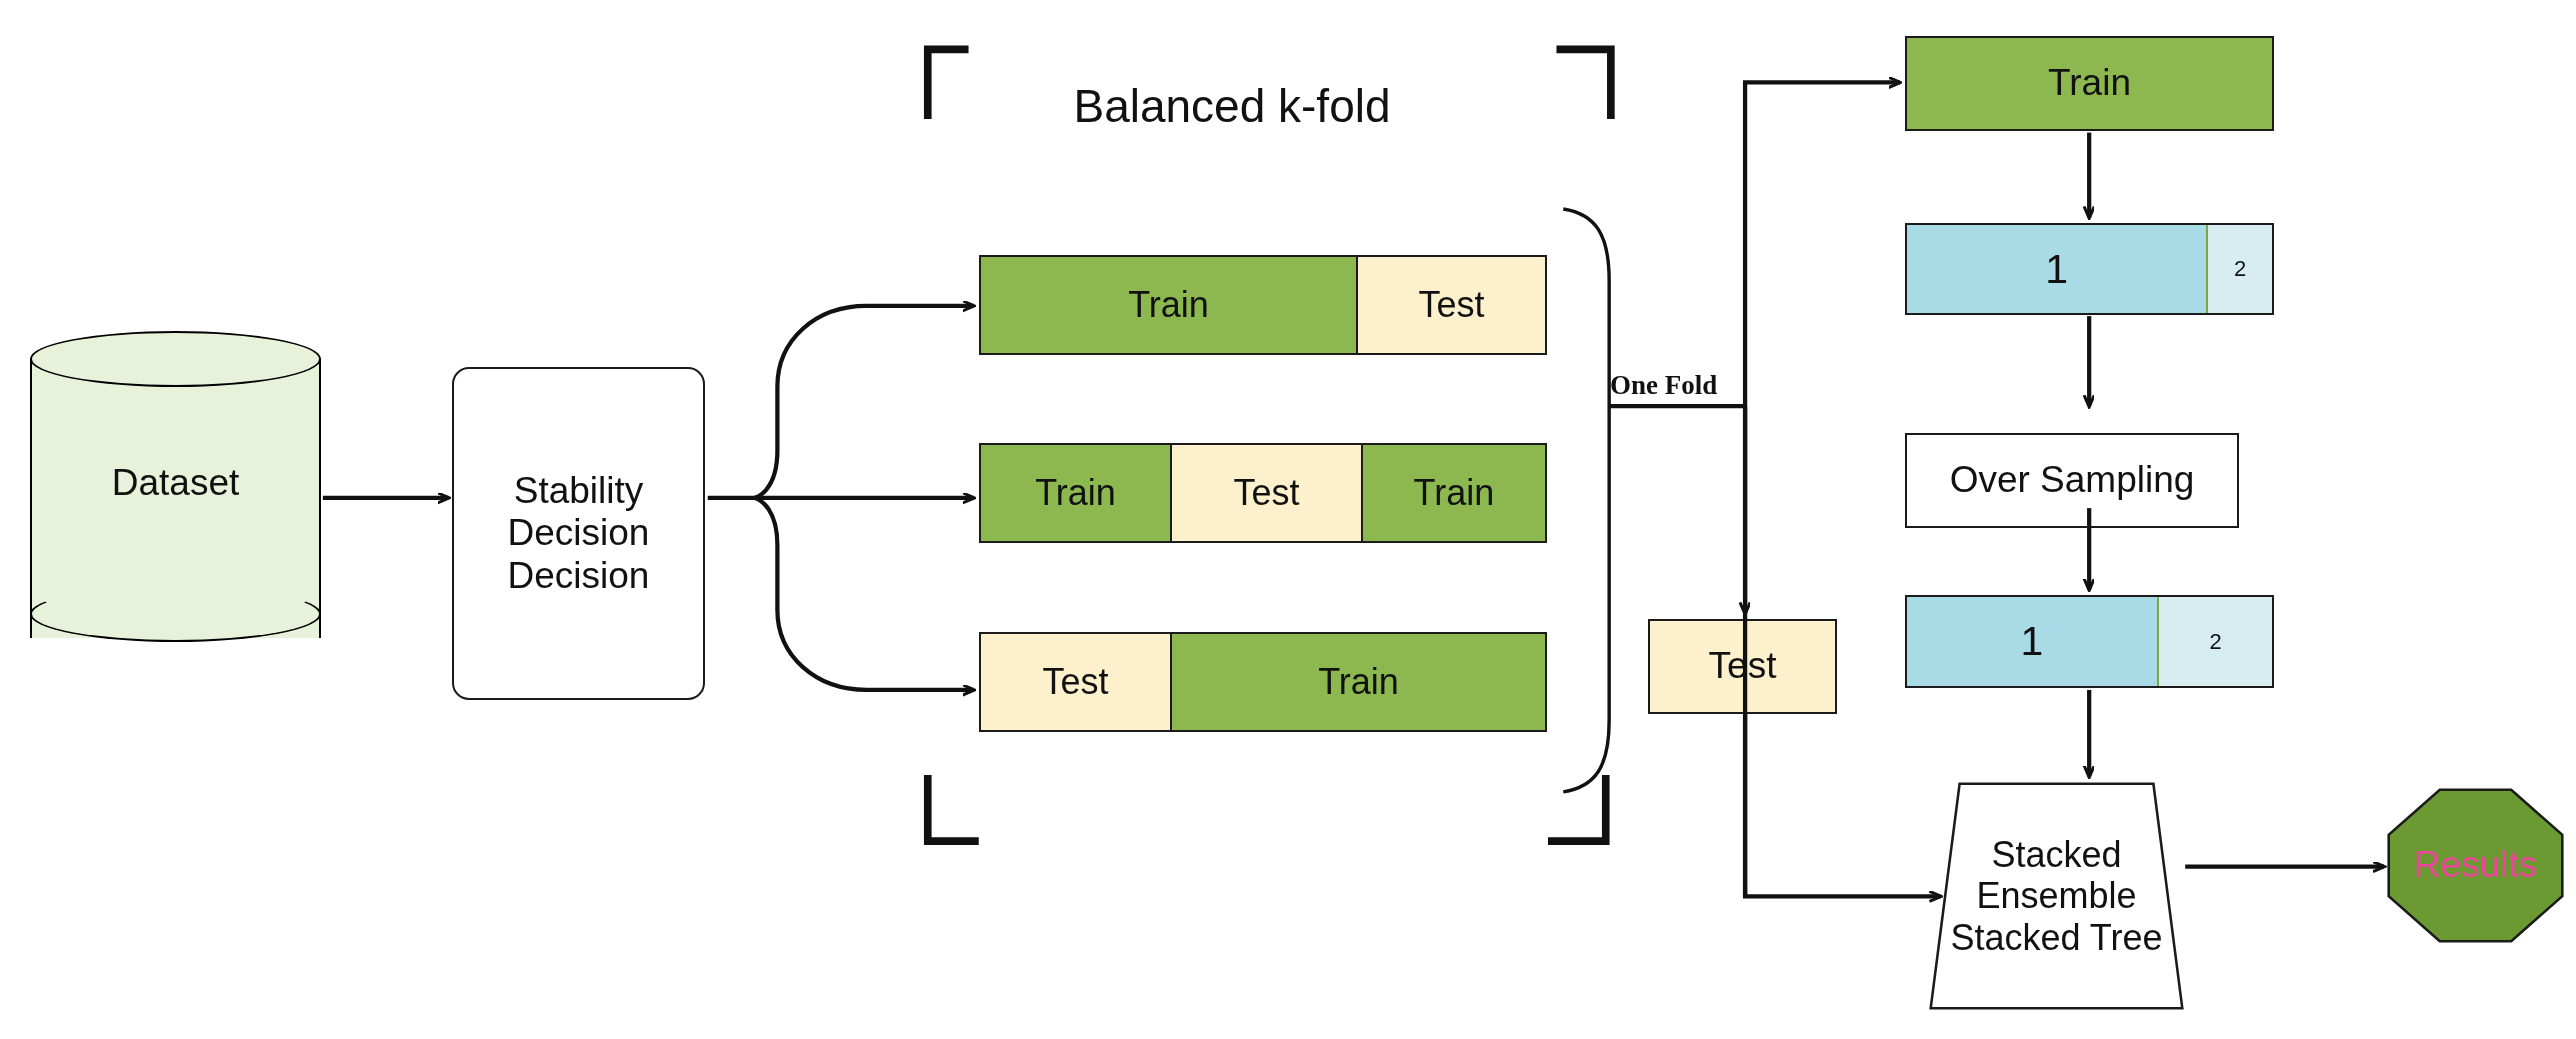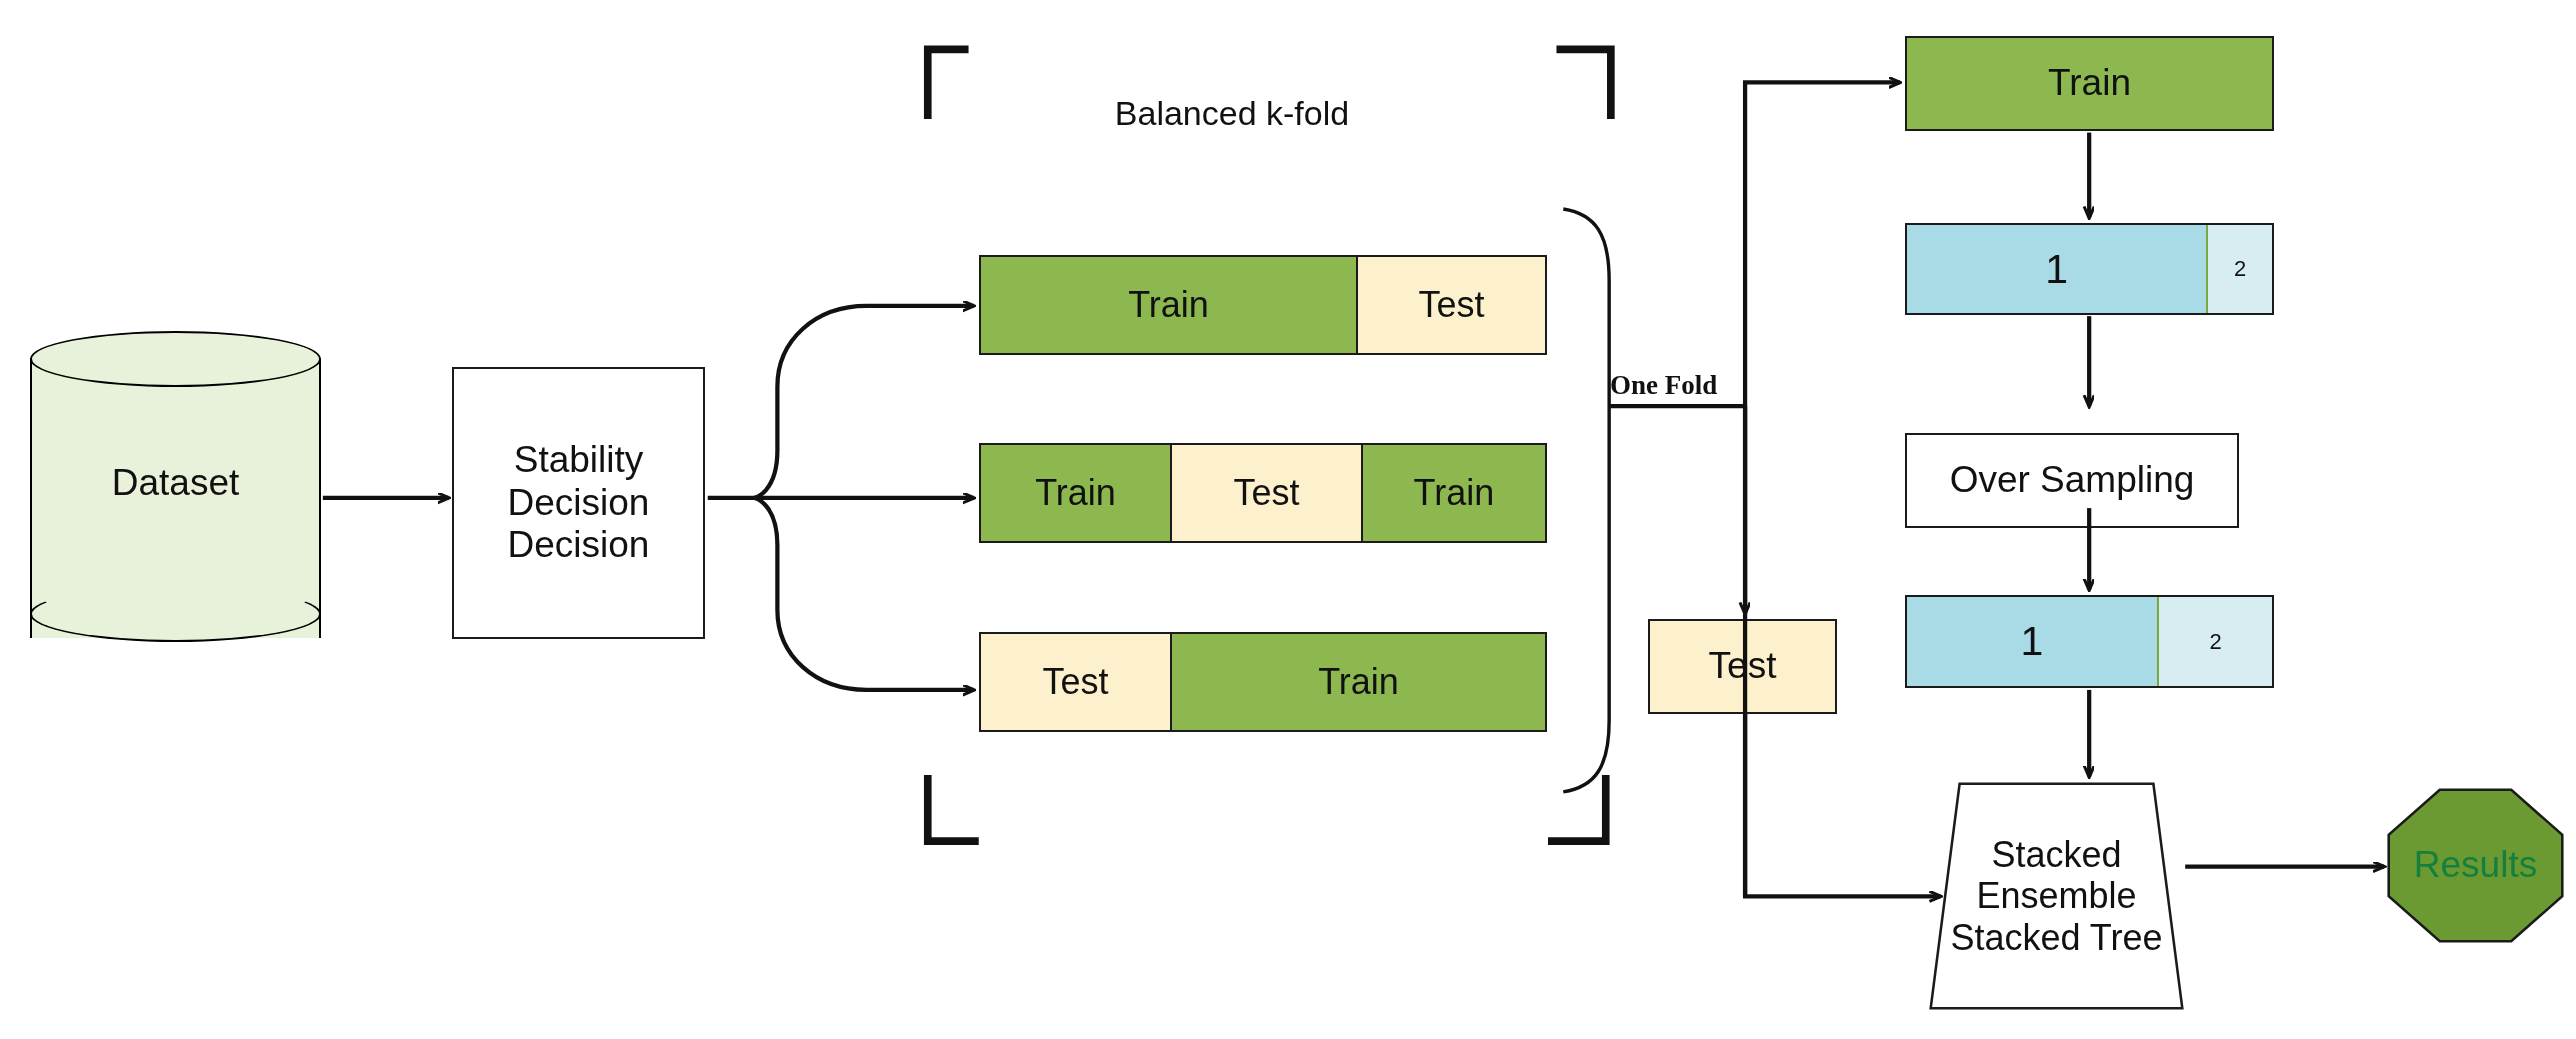--- a/index.html
+++ b/index.html
@@ -26,21 +26,21 @@
   .seg-test{background:#fdf0cd;}
 
   .bbar{border:2.1px solid #1b1b1b;display:flex;overflow:hidden;}
   .bseg{display:flex;align-items:center;justify-content:center;color:#111;}
   .bseg + .bseg{border-left:2.5px solid #7aa83f;}
 
   svg.overlay{position:absolute;left:0;top:0;width:2576px;height:1040px;pointer-events:none;}
 
   .t-sfs{font-size:37px;}
   .t-dataset{font-size:37px;}
-  .t-kfold-title{font-size:34px;margin-top:8px;}
+  .t-kfold-title{font-size:46px;}
   .t-kseg{font-size:36px;}
   .t-onefold{font-size:27px;font-family:"Liberation Serif",serif;font-weight:bold;}
   .t-train{font-size:37px;}
   .t-test{font-size:37px;}
   .t-num1{font-size:41px;}
   .t-num2{font-size:22px;}
   .t-over{font-size:37px;}
   .t-trap{font-size:36px;}
   .t-res{font-size:37px;}
 </style>
@@ -49,21 +49,21 @@
 
 <div id="stage">
 
   <div class="abs" style="left:30px;top:331px;width:231px;height:338px;">
     <div class="abs cyl-body" style="left:0;top:27px;width:291px;height:280px;"></div>
     <div class="abs cyl-bottom" style="left:0;top:255px;width:291px;height:56px;"></div>
     <div class="abs cyl-cap" style="left:0;top:0;width:291px;height:56px;"></div>
     <div class="abs lbl t-dataset" style="left:0;top:127px;width:291px;height:51px;">Dataset</div>
   </div>
 
-  <div class="abs box-white" style="left:452px;top:367px;width:253px;height:272px;">
+  <div class="abs box-white" style="left:452px;top:367px;width:253px;height:333px;border-radius:17px;">
     <div class="lbl" style="flex-direction:column;width:100%;height:100%;">
       <span class="t-sfs">Stability</span>
       <span class="t-sfs">Decision</span>
       <span class="t-sfs">Decision</span>
     </div>
   </div>
 
   <div class="abs lbl t-kfold-title" style="left:1062px;top:85px;width:340px;height:42px;color:#111;">Balanced k-fold</div>
 
   <div class="abs kbar" style="left:979px;top:255px;width:568px;height:100px;">
@@ -108,21 +108,21 @@
       <span class="t-trap">Stacked</span>
       <span class="t-trap">Ensemble</span>
       <span class="t-trap">Stacked Tree</span>
     </div>
   </div>
 
   <div class="abs" style="left:2387px;top:788px;width:177px;height:155px;">
     <svg width="177" height="155" style="position:absolute;left:0;top:0;" viewBox="0 0 208 182">
       <polygon points="62,2 146,2 206,55 206,127 146,180 62,180 2,127 2,55" fill="#6a9a31" stroke="#1b1b1b" stroke-width="3"></polygon>
     </svg>
-    <div class="abs lbl t-res" style="left:0;top:0;width:177px;height:155px;color:#15803d;">Results</div>
+    <div class="abs lbl t-res" style="left:0;top:0;width:177px;height:155px;color:#ec4899;">Results</div>
   </div>
 
   <svg class="overlay" viewBox="0 0 3032 1224" width="2576" height="1040">
     <defs>
       <marker id="ah" markerWidth="16" markerHeight="16" refX="13" refY="6" orient="auto" markerUnits="userSpaceOnUse">
         <path d="M0,0 L14,6 L0,12" fill="none" stroke="#111" stroke-width="3.5"></path>
       </marker>
     </defs>
 
     <line x1="380" y1="586" x2="528" y2="586" stroke="#111" stroke-width="5" marker-end="url(#ah)"></line>

